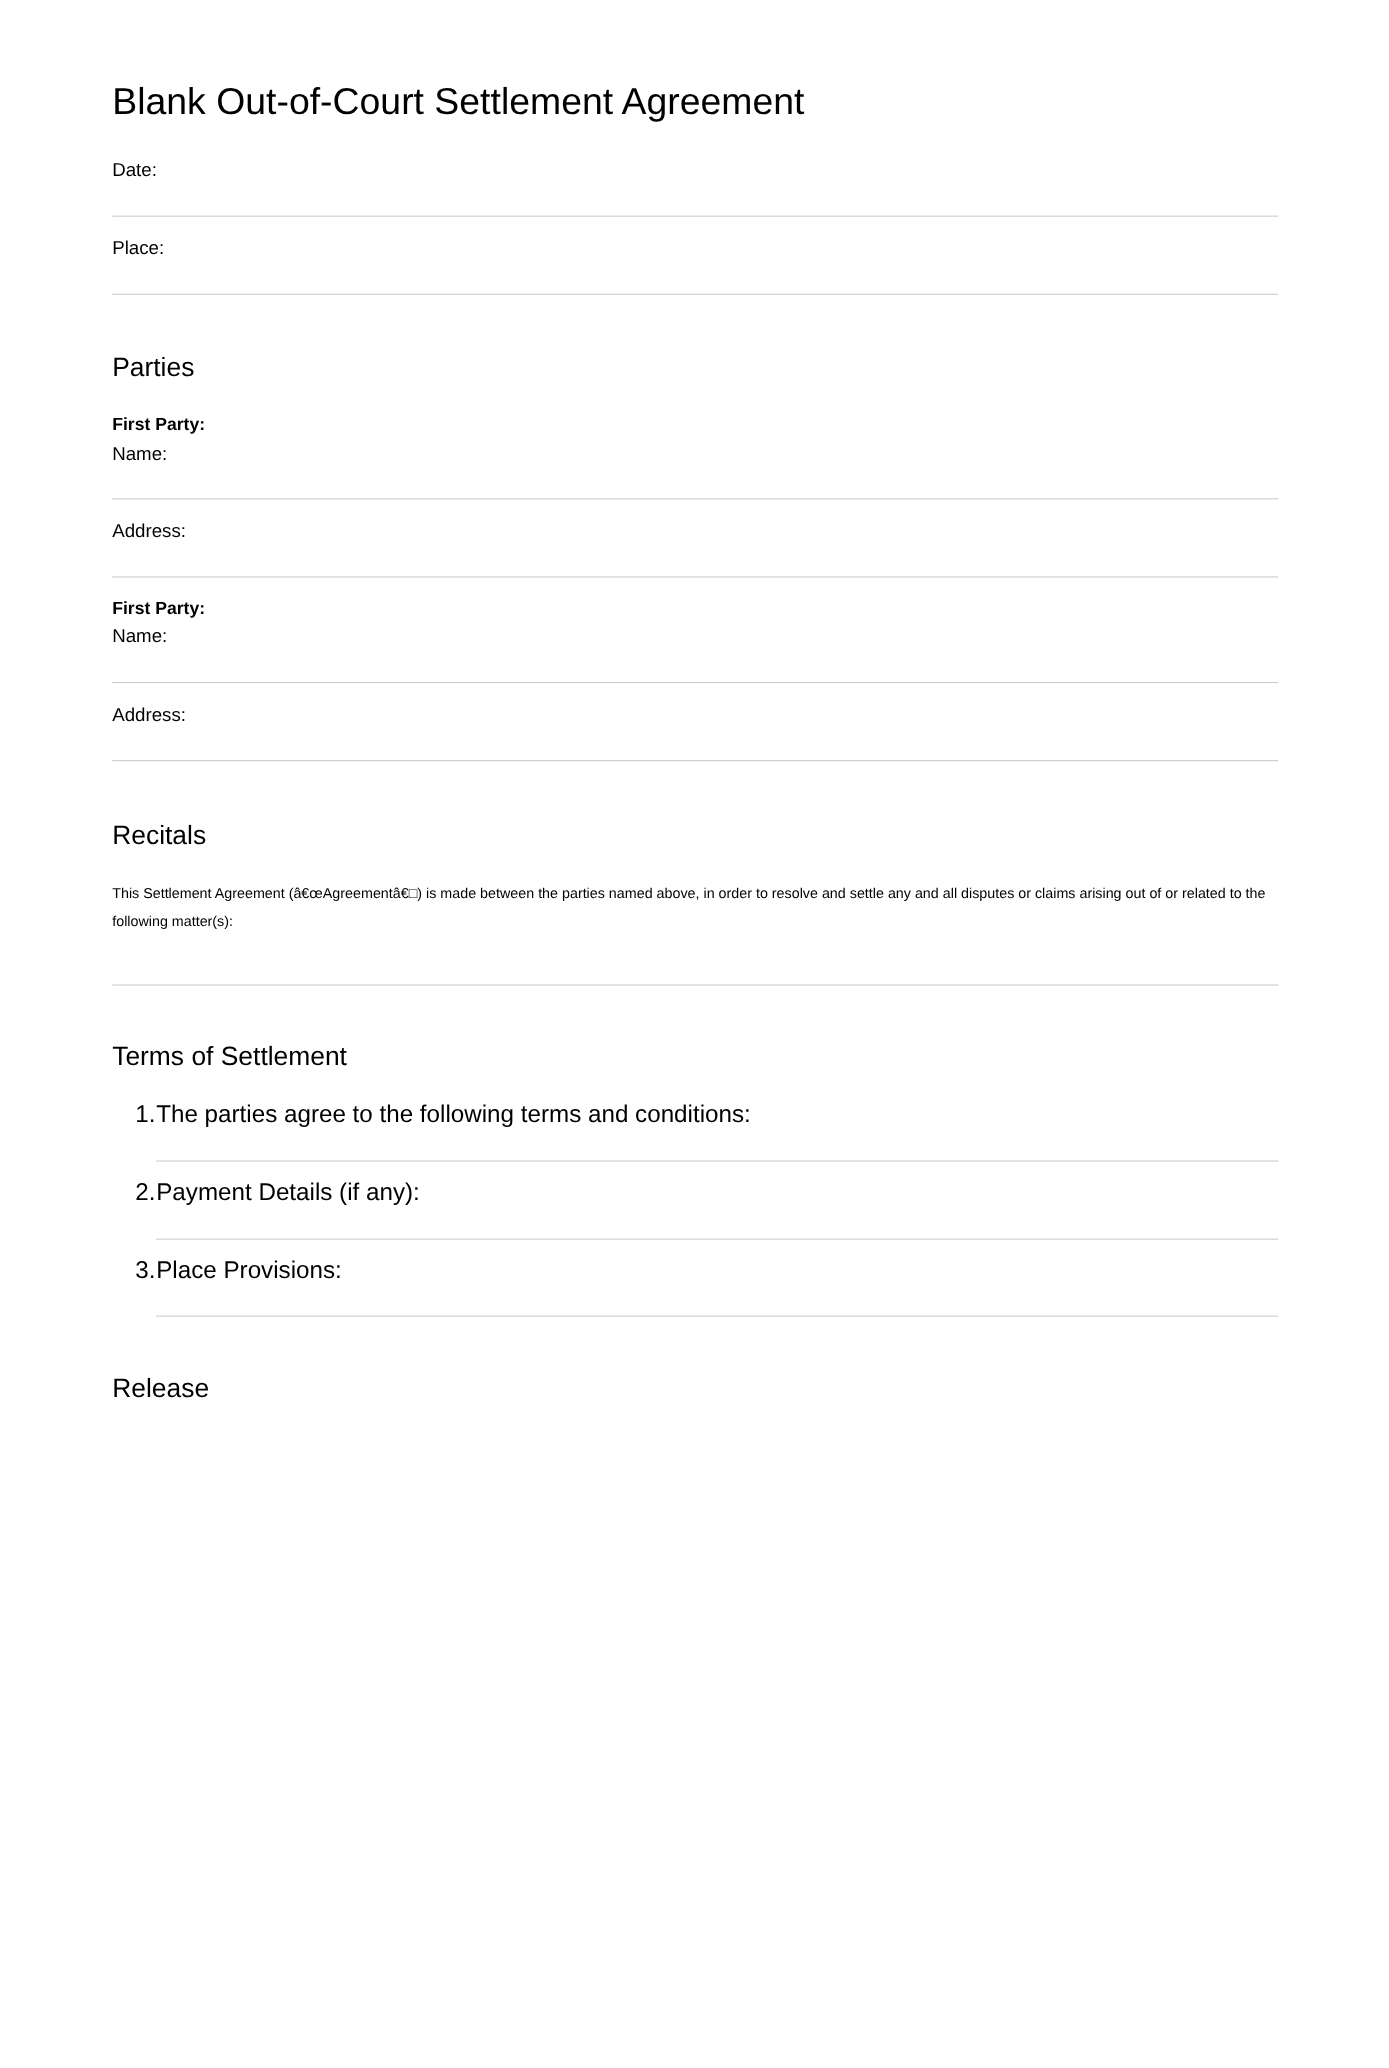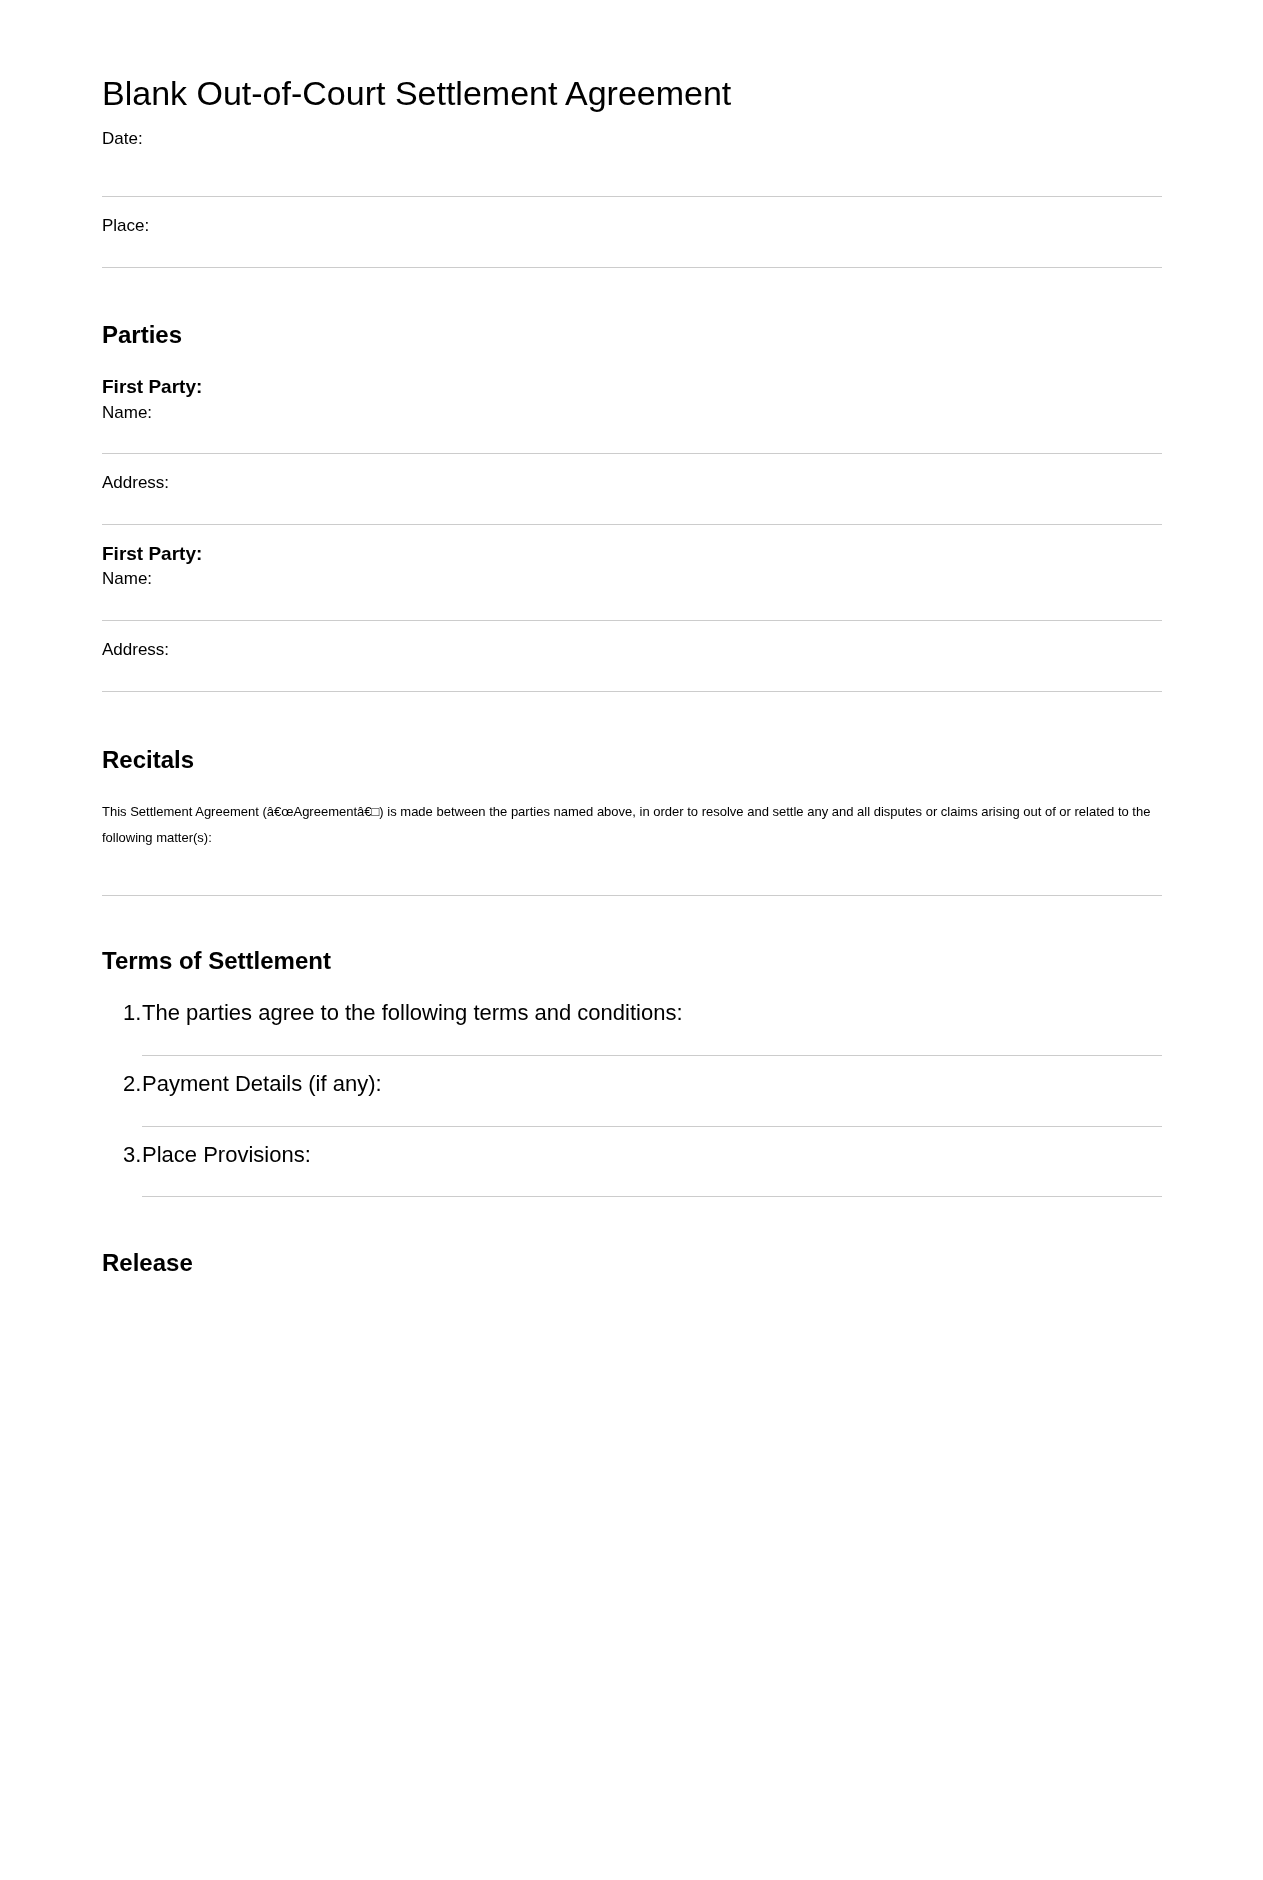--- a/index.html
+++ b/index.html
@@ -1,34 +1,34 @@
 <!DOCTYPE html>
 <html><head>
 <meta charset="utf-8">
 <style>
   html, body { margin:0; padding:0; background:#ffffff; }
   body { width:1263px; height:1880px; position:relative; font-family:"Liberation Sans", sans-serif; color:#000; overflow:hidden; }
   .doc { position:absolute; left:102px; top:0; width:1060px; }
   h1 { position:absolute; left:0; top:73px; margin:0; font-size:34px; font-weight:normal; line-height:40px; }
-  h2 { position:absolute; left:0; margin:0; font-size:24px; font-weight:bold; line-height:28px; }
+  h2 { position:absolute; left:0; margin:0; font-size:24px; font-weight:normal; line-height:28px; }
   .lbl { position:absolute; left:0; font-size:17px; line-height:22px; }
-  .sub { position:absolute; left:0; font-size:19px; font-weight:bold; line-height:22px; }
+  .sub { position:absolute; left:0; font-size:16px; font-weight:bold; line-height:22px; }
   .rule { position:absolute; left:0; width:1060px; height:0; border-top:1.5px solid #cccccc; }
   .para { position:absolute; left:0; width:1060px; font-size:13px; line-height:26px; margin:0; }
   .li { position:absolute; left:21px; font-size:22px; line-height:22px; white-space:nowrap; }
   .li .num { display:inline-block; width:19px; text-align:left; }
   .rule.ind { left:40px; width:1020px; }
 </style>
 </head>
 <body>
 
 <div class="doc">
   <h1>Blank Out-of-Court Settlement Agreement</h1>
 
-  <div class="lbl" style="top:128px">Date:</div>
+  <div class="lbl" style="top:144px">Date:</div>
   <div class="rule" style="top:196px"></div>
 
   <div class="lbl" style="top:215px">Place:</div>
   <div class="rule" style="top:267px"></div>
 
   <h2 style="top:321px">Parties</h2>
 
   <div class="sub" style="top:376px">First Party:</div>
   <div class="lbl" style="top:402px">Name:</div>
   <div class="rule" style="top:453px"></div>

